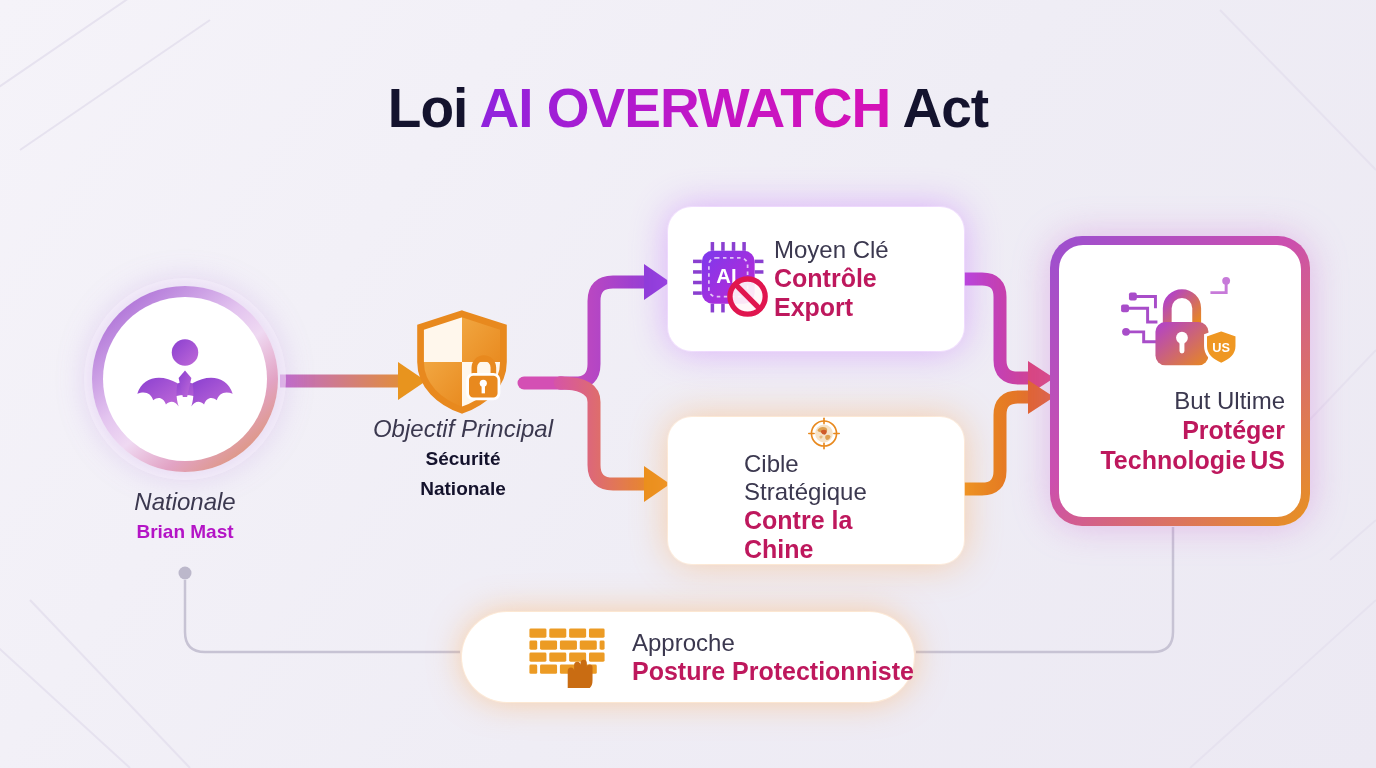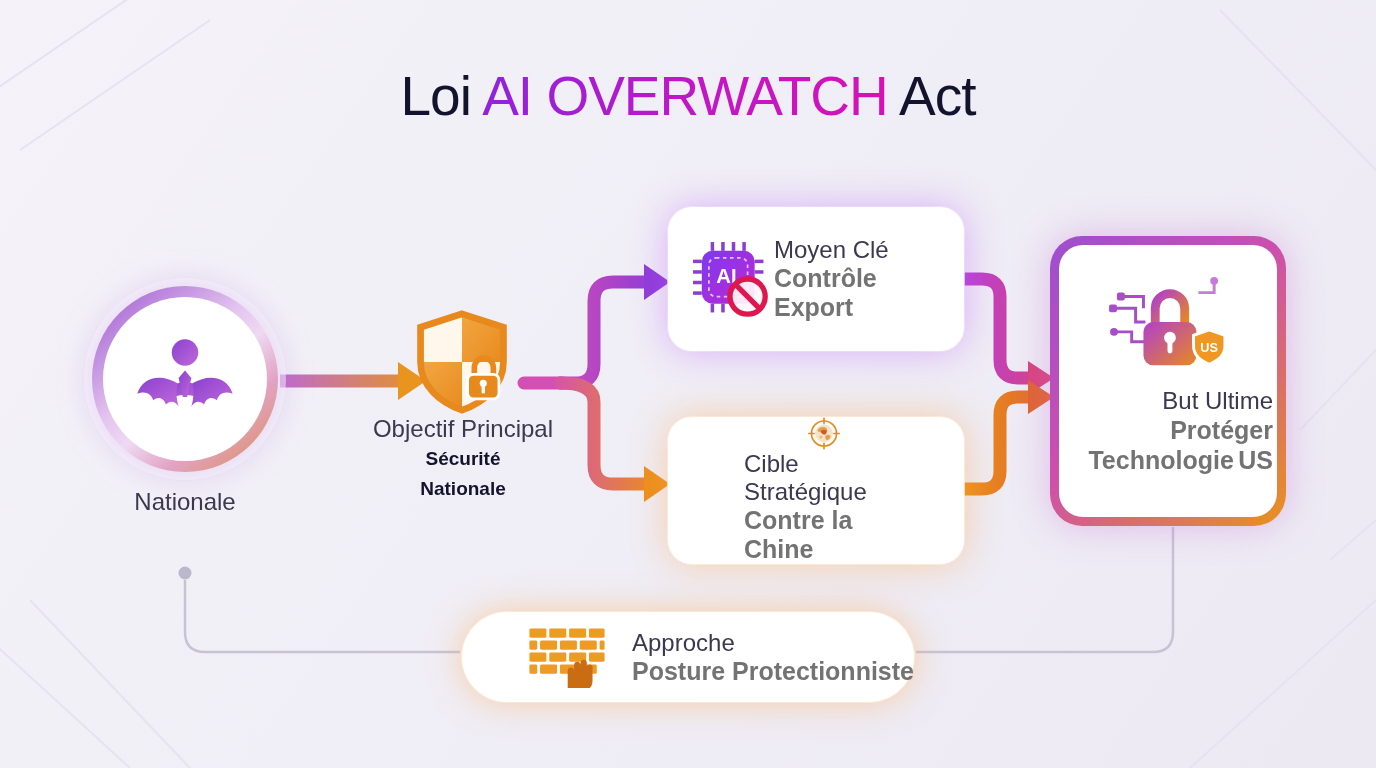--- a/index.html
+++ b/index.html
@@ -3,22 +3,22 @@
 <meta charset="utf-8">
 <style>
   * { margin:0; padding:0; box-sizing:border-box; }
   body { font-family:"Liberation Sans", sans-serif; background:#e9e7f0; }
   .canvas{
     position:relative; width:1376px; height:768px; overflow:hidden;
     background:linear-gradient(125deg,#f5f3f9 0%,#efedf5 55%,#ece9f3 100%);
   }
   .bg-deco{ position:absolute; inset:0; pointer-events:none; }
   .title{
-    position:absolute; top:64px; left:0; width:100%;
-    text-align:center; font-size:55px; font-weight:400;
+    position:absolute; top:76px; left:0; width:100%;
+    text-align:center; font-size:55px; font-weight:700;
     color:#14132e; letter-spacing:-1px; white-space:pre;
   }
   .title .hl{
     background:linear-gradient(90deg,#8f23dd 0%,#c316c6 55%,#d611b6 100%);
     -webkit-background-clip:text; background-clip:text; color:transparent;
   }
   .overlay{ position:absolute; inset:0; pointer-events:none; }
 
   
   .ring{
@@ -26,21 +26,21 @@
     border-radius:50%;
     background:linear-gradient(140deg,#9b54cf 0%,#e3c4ef 42%,#efd9f2 55%,#e2a3c4 72%,#da8d4d 100%);
     box-shadow:0 0 34px rgba(168,110,220,.35), 0 0 0 8px rgba(255,255,255,.55);
   }
   .ring-inner{
     position:absolute; inset:11px; background:#fff; border-radius:50%;
     display:flex; align-items:center; justify-content:center;
   }
   .initiator-text{ position:absolute; left:60px; top:487px; width:250px; text-align:center; }
 
-  .label{ font-size:24px; color:#3b384f; line-height:30px; }
+  .label{ font-size:24px; color:#3b384f; line-height:30px;font-style:italic; }
   .strong{ font-size:19px; font-weight:700; color:#14122c; line-height:30px; }
   .magenta{ color:#b414c6; }
   .orange{ color:#e2851a; }
 
   .shield-wrap{ position:absolute; left:406px; top:306px; }
   .objective-text{ position:absolute; left:337px; top:414px; width:252px; text-align:center; }
 
   .card{
     position:absolute; background:#ffffff; border-radius:24px;
     display:flex; align-items:center;
@@ -50,25 +50,25 @@
     box-shadow:0 0 36px rgba(190,95,255,.45), 0 0 0 1px rgba(255,255,255,.8);
   }
   .card-target{
     left:668px; top:417px; width:296px; height:147px; padding-left:16px;
     box-shadow:0 0 36px rgba(255,165,70,.45), 0 0 0 1px rgba(255,255,255,.8);
     flex-direction:column;
   }
   .card-text{ }
   .card-text .line{ display:block; }
   .wrap-narrow{ display:block; width:160px; }
-  .v-bold{ font-size:25px; font-weight:700; color:#737373; line-height:29px; }
+  .v-bold{ font-size:25px; font-weight:700; color:#be185d; line-height:29px; }
   .v-label{ font-size:24px; color:#3b384f; line-height:28px; }
 
   .goal-border{
-    position:absolute; left:1050px; top:236px; width:236px; height:290px;
+    position:absolute; left:1050px; top:236px; width:260px; height:290px;
     border-radius:32px; padding:9px;
     background:linear-gradient(135deg,#9b4fd0 0%,#cc4fae 45%,#e8921e 100%);
     box-shadow:0 0 36px rgba(205,110,215,.4);
   }
   .goal-inner{
     width:100%; height:100%; background:#fff; border-radius:24px;
     display:flex; flex-direction:column; align-items:center; padding-top:26px;
   }
   .goal-text{ width:210px; text-align:right; margin-top:8px; }
 
@@ -172,20 +172,21 @@
           <path d="M32,62 Q50,43 68,62 L68,70 Q50,60 32,70 Z"></path>
           <path d="M50,42 l6,7 -4,18 h-4 l-4,-18 Z"></path>
           <path d="M43,54 C28,45 10,47 5,64 C13,61 18,64 20,70 C25,66 30,68 32,74 C36,70 41,71 44,76 C41,66 42,59 43,54 Z"></path>
           <path d="M57,54 C72,45 90,47 95,64 C87,61 82,64 80,70 C75,66 70,68 68,74 C64,70 59,71 56,76 C59,66 58,59 57,54 Z"></path>
         </g>
       </svg>
     </div>
   </div>
   <div class="initiator-text">
     <div class="label">Nationale</div>
+    <div class="strong magenta">Brian Mast</div>
   </div>
 
   <div class="shield-wrap">
     <svg viewBox="0 0 100 100" width="112" height="112">
       <defs>
         <clipPath id="shc">
             <path d="M50,7 L87,19 V50 C87,71 70,86 50,93 C30,86 13,71 13,50 V19 Z"></path>
           </clipPath>
         <linearGradient id="shg" x1="0" y1="0" x2="1" y2="1">
           <stop offset="0" stop-color="#f2a944"></stop>

